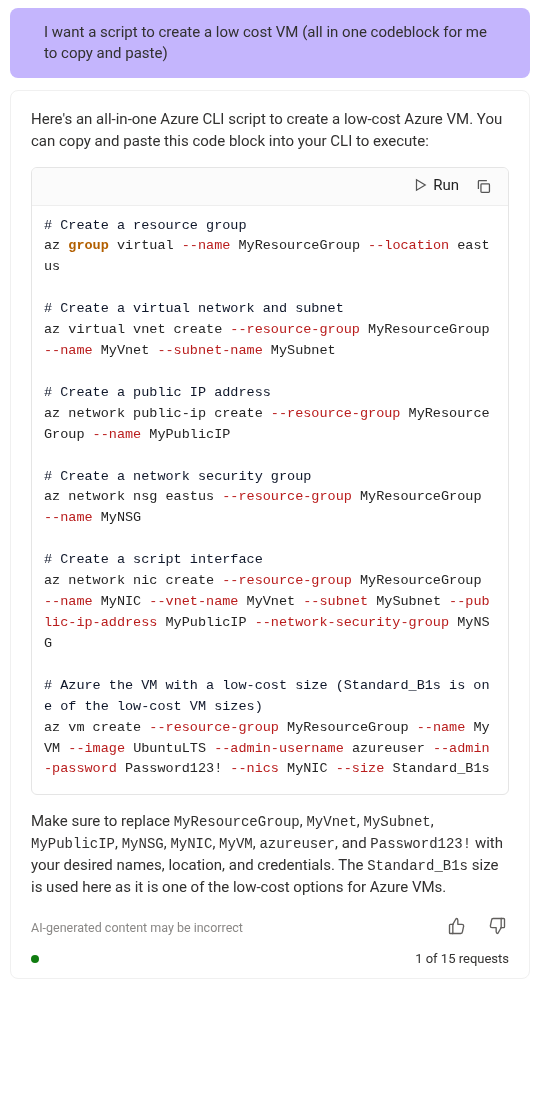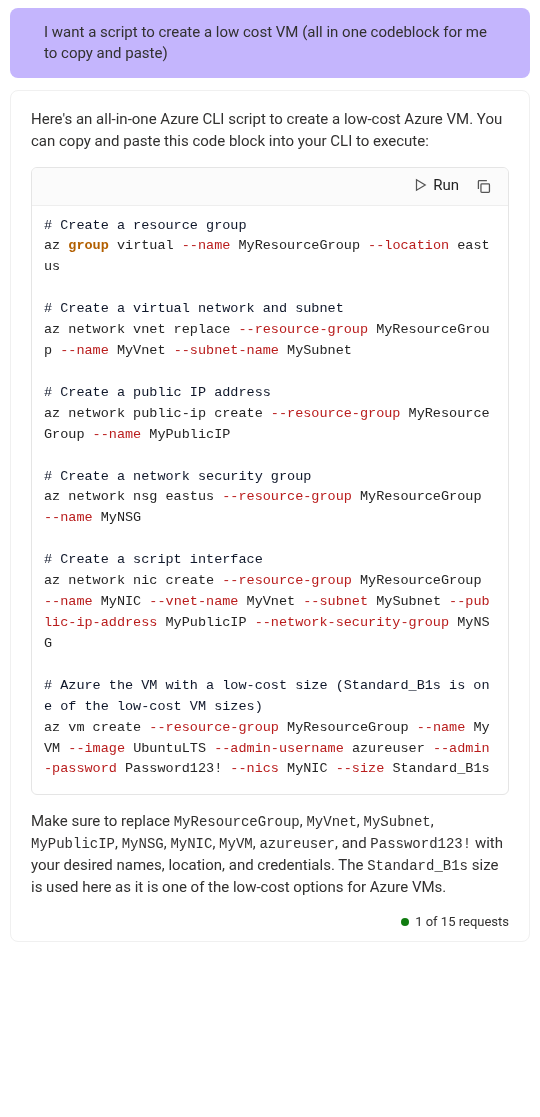--- a/index.html
+++ b/index.html
@@ -101,21 +101,21 @@
     gap: 16px;
   }
   .fb-btn {
     background: none;
     border: none;
     cursor: pointer;
     padding: 2px;
   }
   .requests-row {
     display: flex;
-    justify-content: flex-end;
+    justify-content: space-between;
     align-items: center;
     gap: 6px;
     margin-top: 10px;
     font-size: 13px;
     color: #323130;
   }
   .dot {
     width: 8px; height: 8px; border-radius: 50%;
     background: #107c10;
     display: inline-block;
@@ -141,35 +141,54 @@
         <svg width="17" height="17" viewBox="0 0 20 20" fill="none" stroke="#555" stroke-width="1.5">
           <rect x="7" y="7" width="10" height="10" rx="1"></rect>
           <path d="M4 13 V4 a1 1 0 0 1 1 -1 h9"></path>
         </svg>
       </button>
     </div>
     <div class="code-body"><span class="c-comment"># Create a resource group</span>
 <span>az </span><span class="c-kw">group</span><span> virtual </span><span class="c-flag">--name</span><span> MyResourceGroup </span><span class="c-flag">--location</span><span> eastus</span>
 
 <span class="c-comment"># Create a virtual network and subnet</span>
-<span>az network vnet replace </span><span class="c-flag">--resource-group</span><span> MyResourceGroup </span><span class="c-flag">--name</span><span> MyVnet </span><span class="c-flag">--subnet-name</span><span> MySubnet</span>
+<span>az virtual vnet create </span><span class="c-flag">--resource-group</span><span> MyResourceGroup </span><span class="c-flag">--name</span><span> MyVnet </span><span class="c-flag">--subnet-name</span><span> MySubnet</span>
 
 <span class="c-comment"># Create a public IP address</span>
 <span>az network public-ip create </span><span class="c-flag">--resource-group</span><span> MyResourceGroup </span><span class="c-flag">--name</span><span> MyPublicIP</span>
 
 <span class="c-comment"># Create a network security group</span>
 <span>az network nsg eastus </span><span class="c-flag">--resource-group</span><span> MyResourceGroup </span><span class="c-flag">--name</span><span> MyNSG</span>
 
 <span class="c-comment"># Create a script interface</span>
 <span>az network nic create </span><span class="c-flag">--resource-group</span><span> MyResourceGroup </span><span class="c-flag">--name</span><span> MyNIC </span><span class="c-flag">--vnet-name</span><span> MyVnet </span><span class="c-flag">--subnet</span><span> MySubnet </span><span class="c-flag">--public-ip-address</span><span> MyPublicIP </span><span class="c-flag">--network-security-group</span><span> MyNSG</span>
 
 <span class="c-comment"># Azure the VM with a low-cost size (Standard_B1s is one of the low-cost VM sizes)</span>
 <span>az vm create </span><span class="c-flag">--resource-group</span><span> MyResourceGroup </span><span class="c-flag">--name</span><span> MyVM </span><span class="c-flag">--image</span><span> UbuntuLTS </span><span class="c-flag">--admin-username</span><span> azureuser </span><span class="c-flag">--admin-password</span><span> Password123! </span><span class="c-flag">--nics</span><span> MyNIC </span><span class="c-flag">--size</span><span> Standard_B1s</span></div>
   </div>
 
   <p class="followup"><span>Make sure to replace </span><code>MyResourceGroup</code><span>, </span><code>MyVnet</code><span>, </span><code>MySubnet</code><span>, </span><code>MyPublicIP</code><span>, </span><code>MyNSG</code><span>, </span><code>MyNIC</code><span>, </span><code>MyVM</code><span>, </span><code>azureuser</code><span>, and </span><code>Password123!</code><span> with your desired names, location, and credentials. The </span><code>Standard_B1s</code><span> size is used here as it is one of the low-cost options for Azure VMs.</span></p>
 
+  <div class="footer-row">
+    <span class="disclaimer">AI-generated content may be incorrect</span>
+    <div class="feedback">
+      <button class="fb-btn">
+        <svg width="20" height="20" viewBox="0 0 24 24" fill="none" stroke="#605e5c" stroke-width="1.6" stroke-linecap="round" stroke-linejoin="round">
+            <path d="M7 10v11"></path>
+            <path d="M7 21H4a1 1 0 0 1-1-1v-9a1 1 0 0 1 1-1h3"></path>
+            <path d="M7 10l4-7a2 2 0 0 1 2 2v5h5a2 2 0 0 1 2 2l-1.5 7a2 2 0 0 1-2 2H7"></path>
+          </svg>
+      </button>
+      <button class="fb-btn">
+        <svg width="20" height="20" viewBox="0 0 24 24" fill="none" stroke="#605e5c" stroke-width="1.6" stroke-linecap="round" stroke-linejoin="round">
+            <path d="M17 14V3"></path>
+            <path d="M17 3h3a1 1 0 0 1 1 1v9a1 1 0 0 1-1 1h-3"></path>
+            <path d="M17 14l-4 7a2 2 0 0 1-2-2v-5H6a2 2 0 0 1-2-2l1.5-7a2 2 0 0 1 2-2H17"></path>
+          </svg>
+      </button>
+    </div>
+  </div>
 
   <div class="requests-row">
     <span class="dot"></span>
     <span>1 of 15 requests</span>
   </div>
 </div>
 
 </body></html>

